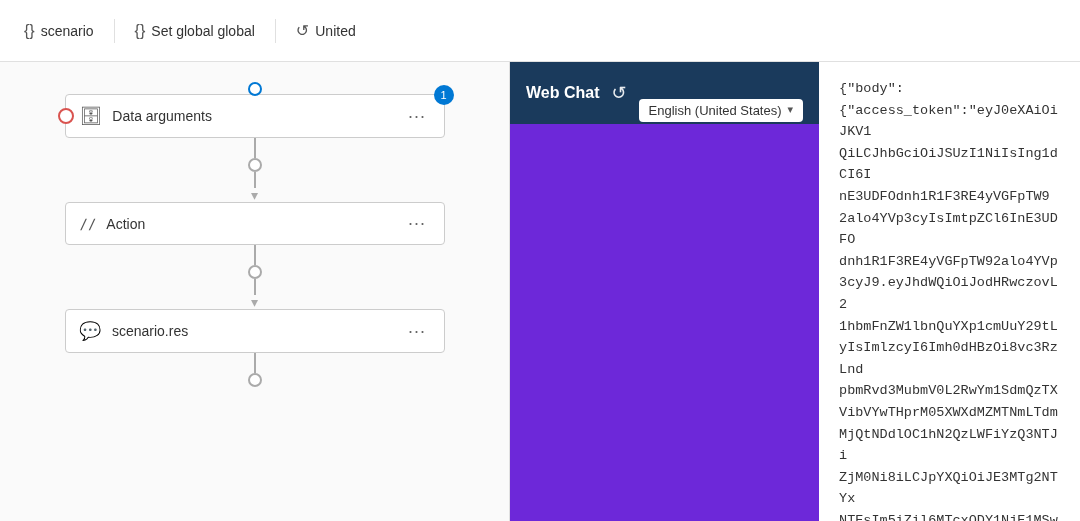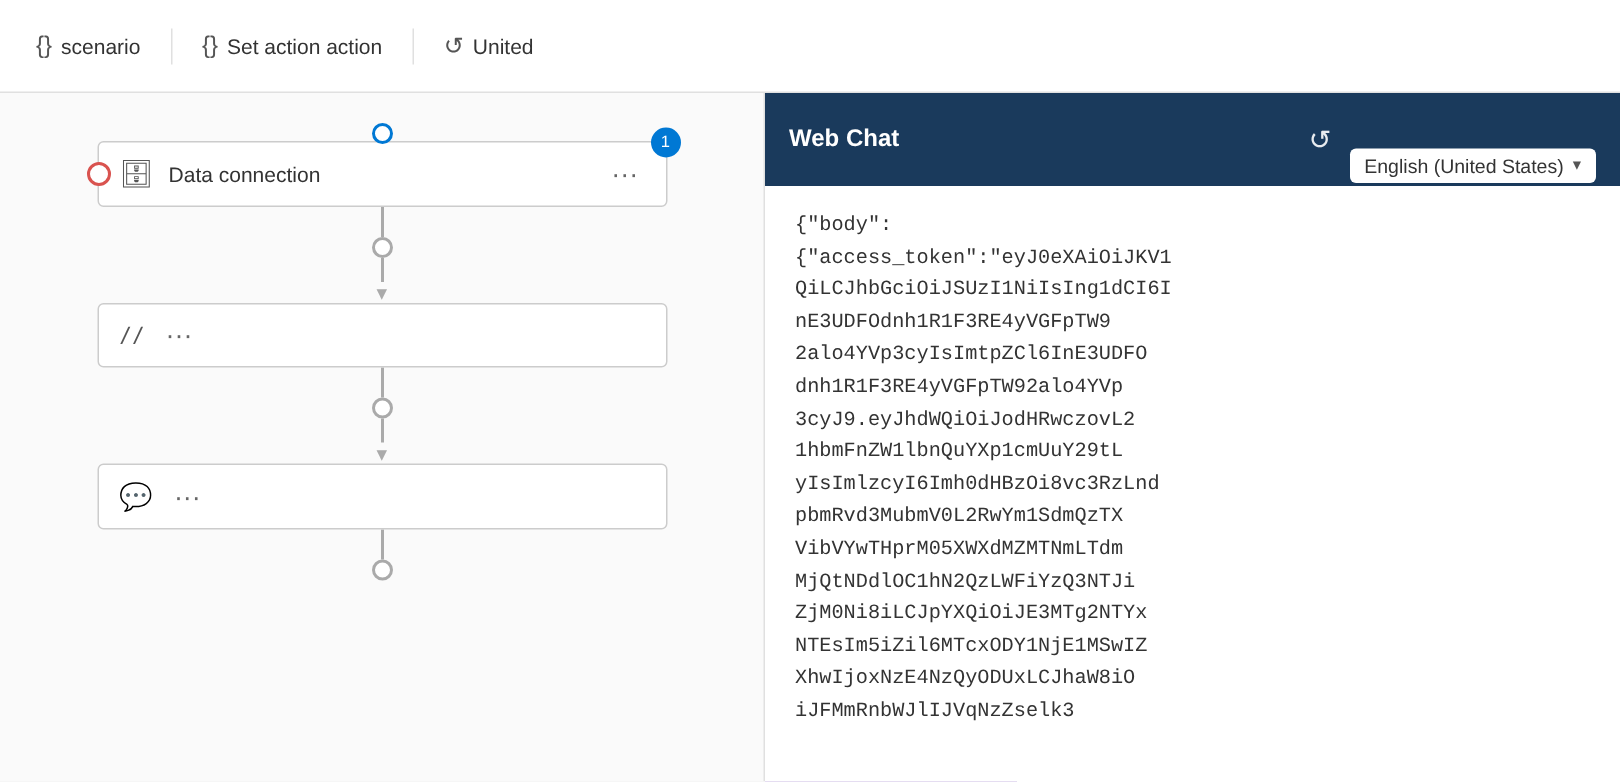--- a/index.html
+++ b/index.html
@@ -163,21 +163,21 @@
       background: white;
       margin-bottom: -2px;
       z-index: 2;
     }
 
     
     .webchat-panel {
       flex: 1;
       background: #6d28d9;
       display: flex;
-      flex-direction: column;
+      flex-direction: row;
       overflow: hidden;
     }
 
     .webchat-header {
       display: flex;
       align-items: center;
       background: #1a3a5c;
       color: white;
       padding: 0 16px;
       height: 62px;
@@ -229,64 +229,66 @@
 <body>
 
 <div class="toolbar">
   <div class="toolbar-item">
     <span class="toolbar-icon">{}</span>
     <span>scenario</span>
   </div>
   <div class="toolbar-divider"></div>
   <div class="toolbar-item">
     <span class="toolbar-icon">{}</span>
-    <span>Set action action</span>
+    <span>Set global global</span>
   </div>
   <div class="toolbar-divider"></div>
   <div class="toolbar-item">
     <span class="toolbar-icon">↺</span>
     <span>United</span>
   </div>
 </div>
 
 <div class="main-content">
 
   <div class="flow-panel">
     <div class="flow-canvas">
 
       <div class="top-connector"></div>
 
       <div class="flow-node data-connection">
         <span class="flow-node-icon">🗄</span>
-        <span class="flow-node-label">Data connection</span>
+        <span class="flow-node-label">Data arguments</span>
         <span class="flow-node-menu">···</span>
         <span class="flow-node-badge">1</span>
       </div>
 
       <div class="connector">
         <div class="connector-line" style="height: 20px;"></div>
         <div class="connector-circle"></div>
         <div class="connector-line" style="height: 16px;"></div>
         <div class="connector-arrow">▾</div>
       </div>
 
       <div class="flow-node">
         <span class="flow-node-icon" style="font-size:14px; font-family: monospace;">∕∕</span>
+        <span class="flow-node-label">Action</span>
         <span class="flow-node-menu">···</span>
       </div>
 
       <div class="connector">
         <div class="connector-line" style="height: 20px;"></div>
         <div class="connector-circle"></div>
         <div class="connector-line" style="height: 16px;"></div>
         <div class="connector-arrow">▾</div>
       </div>
 
       <div class="flow-node">
         <span class="flow-node-icon">💬</span>
+        <span class="flow-node-label">scenario.res</span>
         <span class="flow-node-menu">···</span>
       </div>
 
       <div class="connector">
         <div class="connector-line" style="height: 20px;"></div>
         <div class="connector-circle"></div>
       </div>
 
     </div>
   </div>

